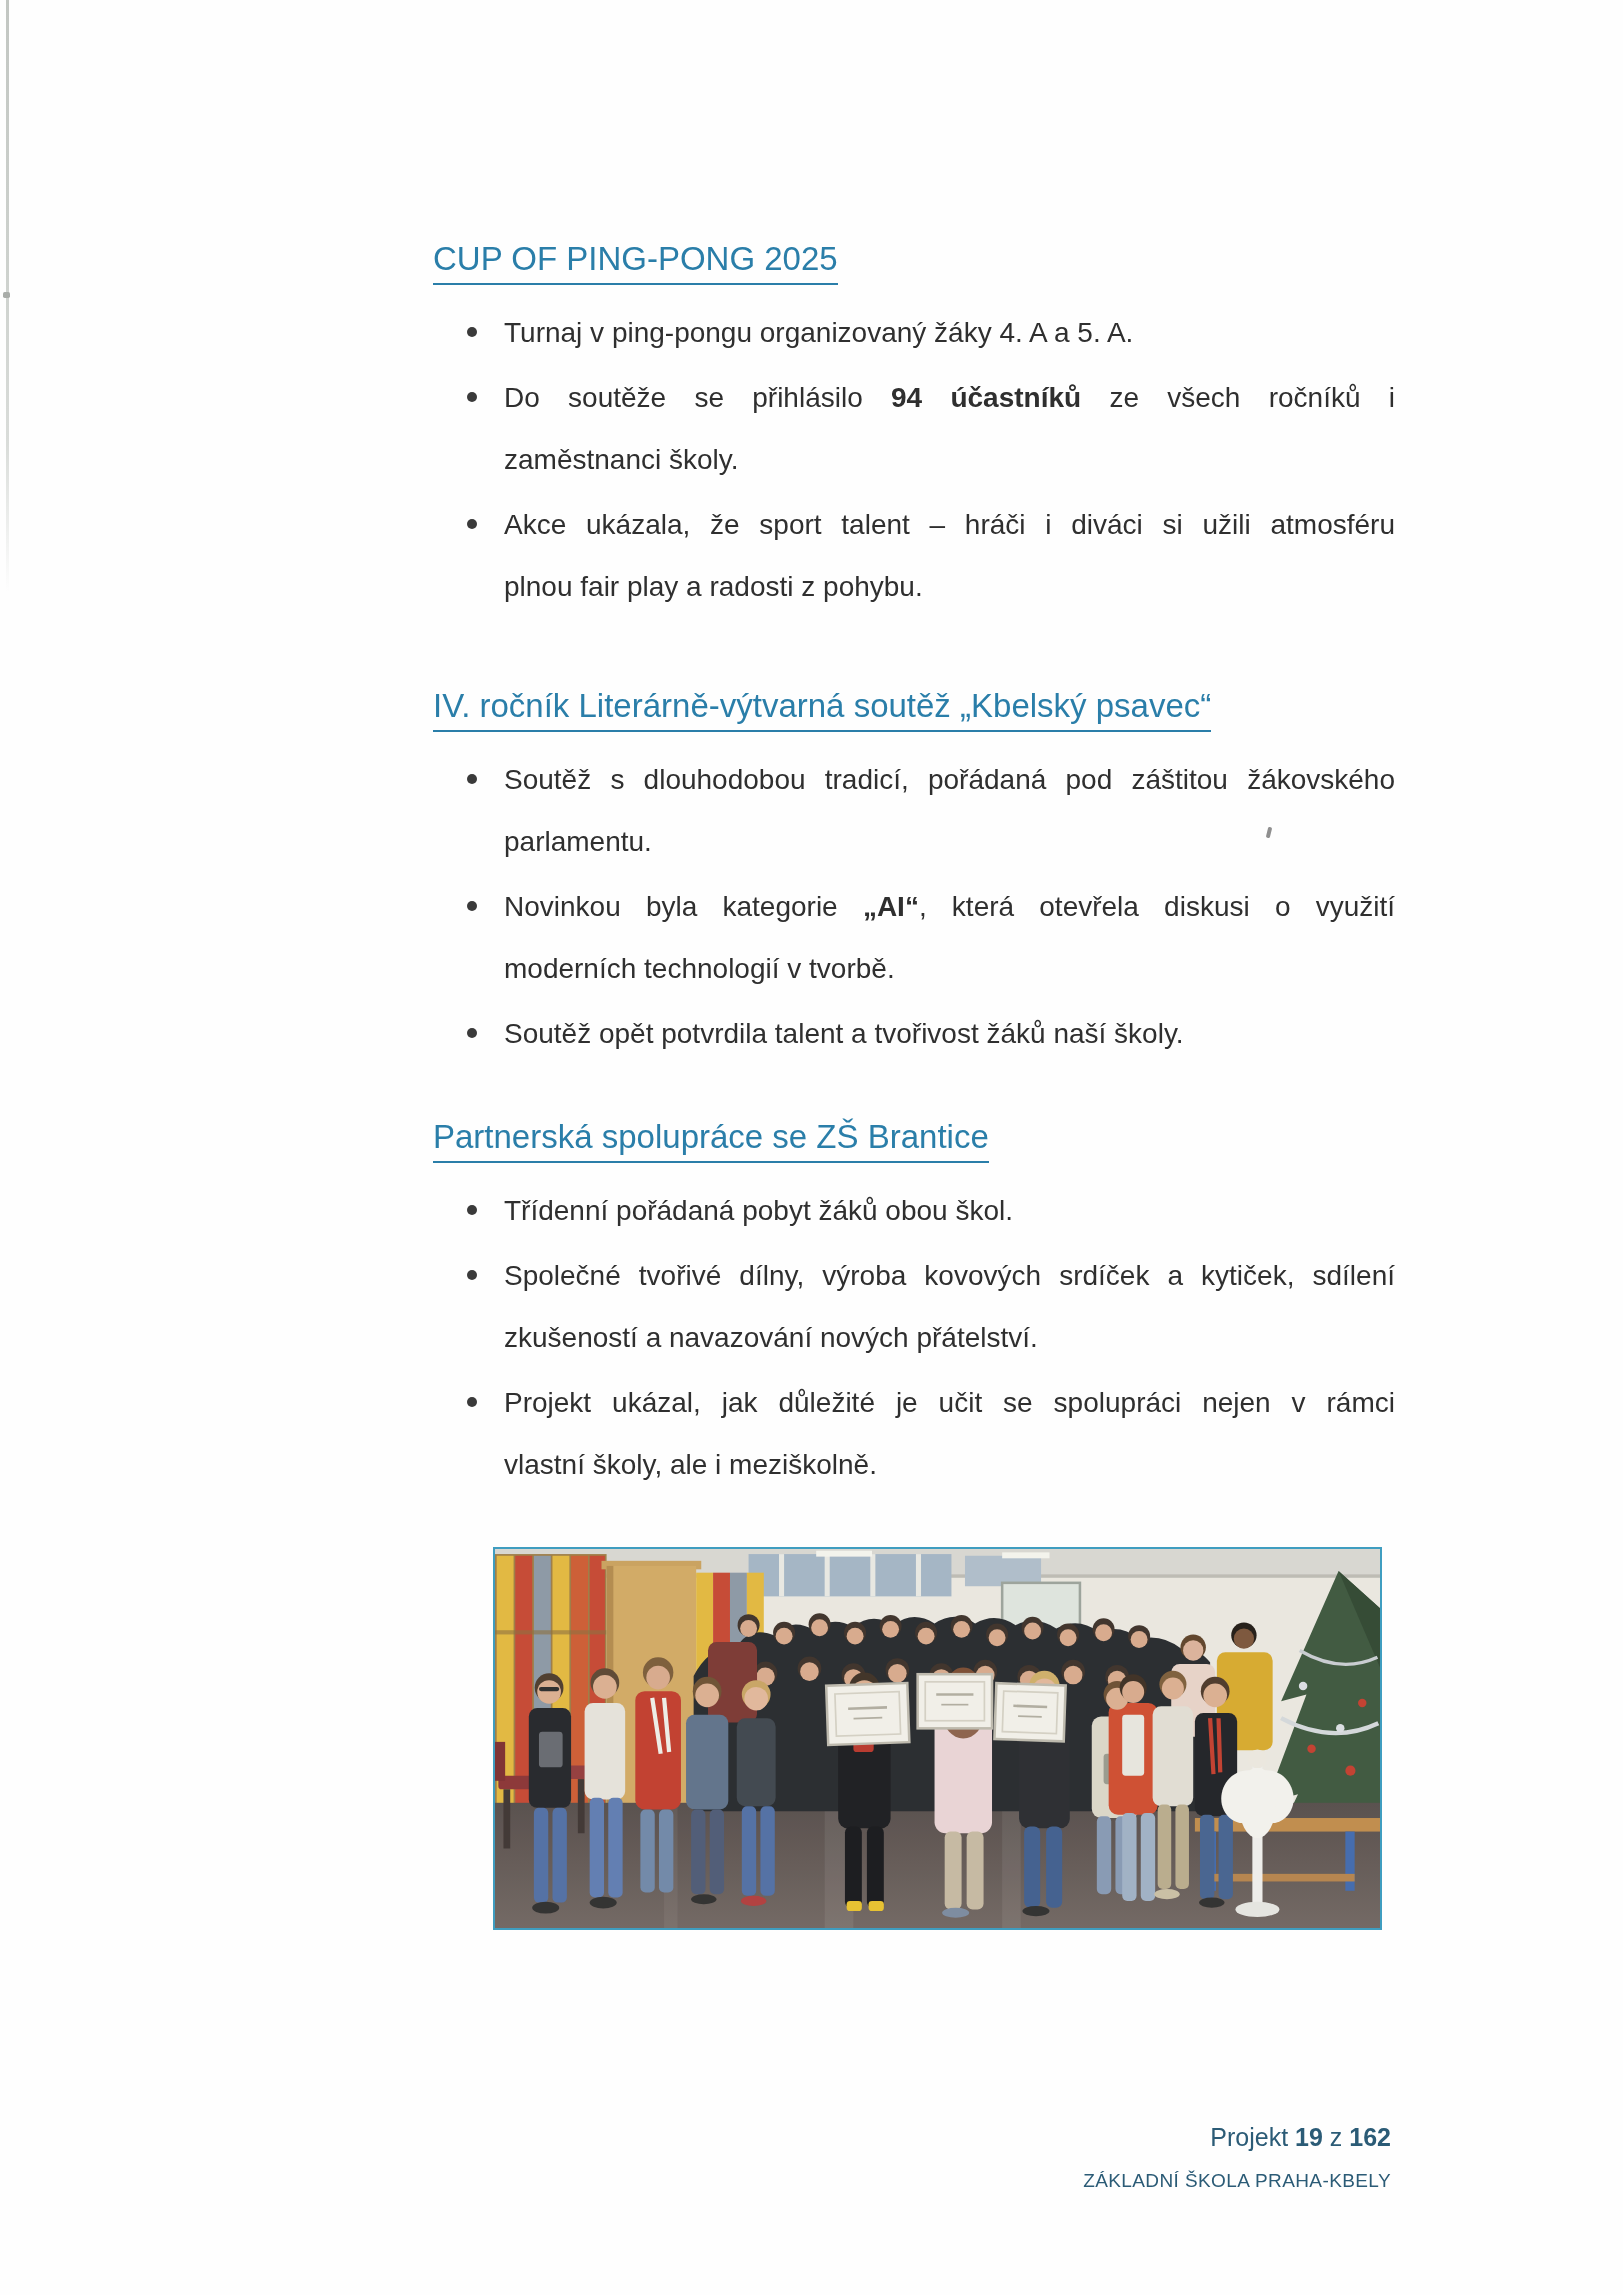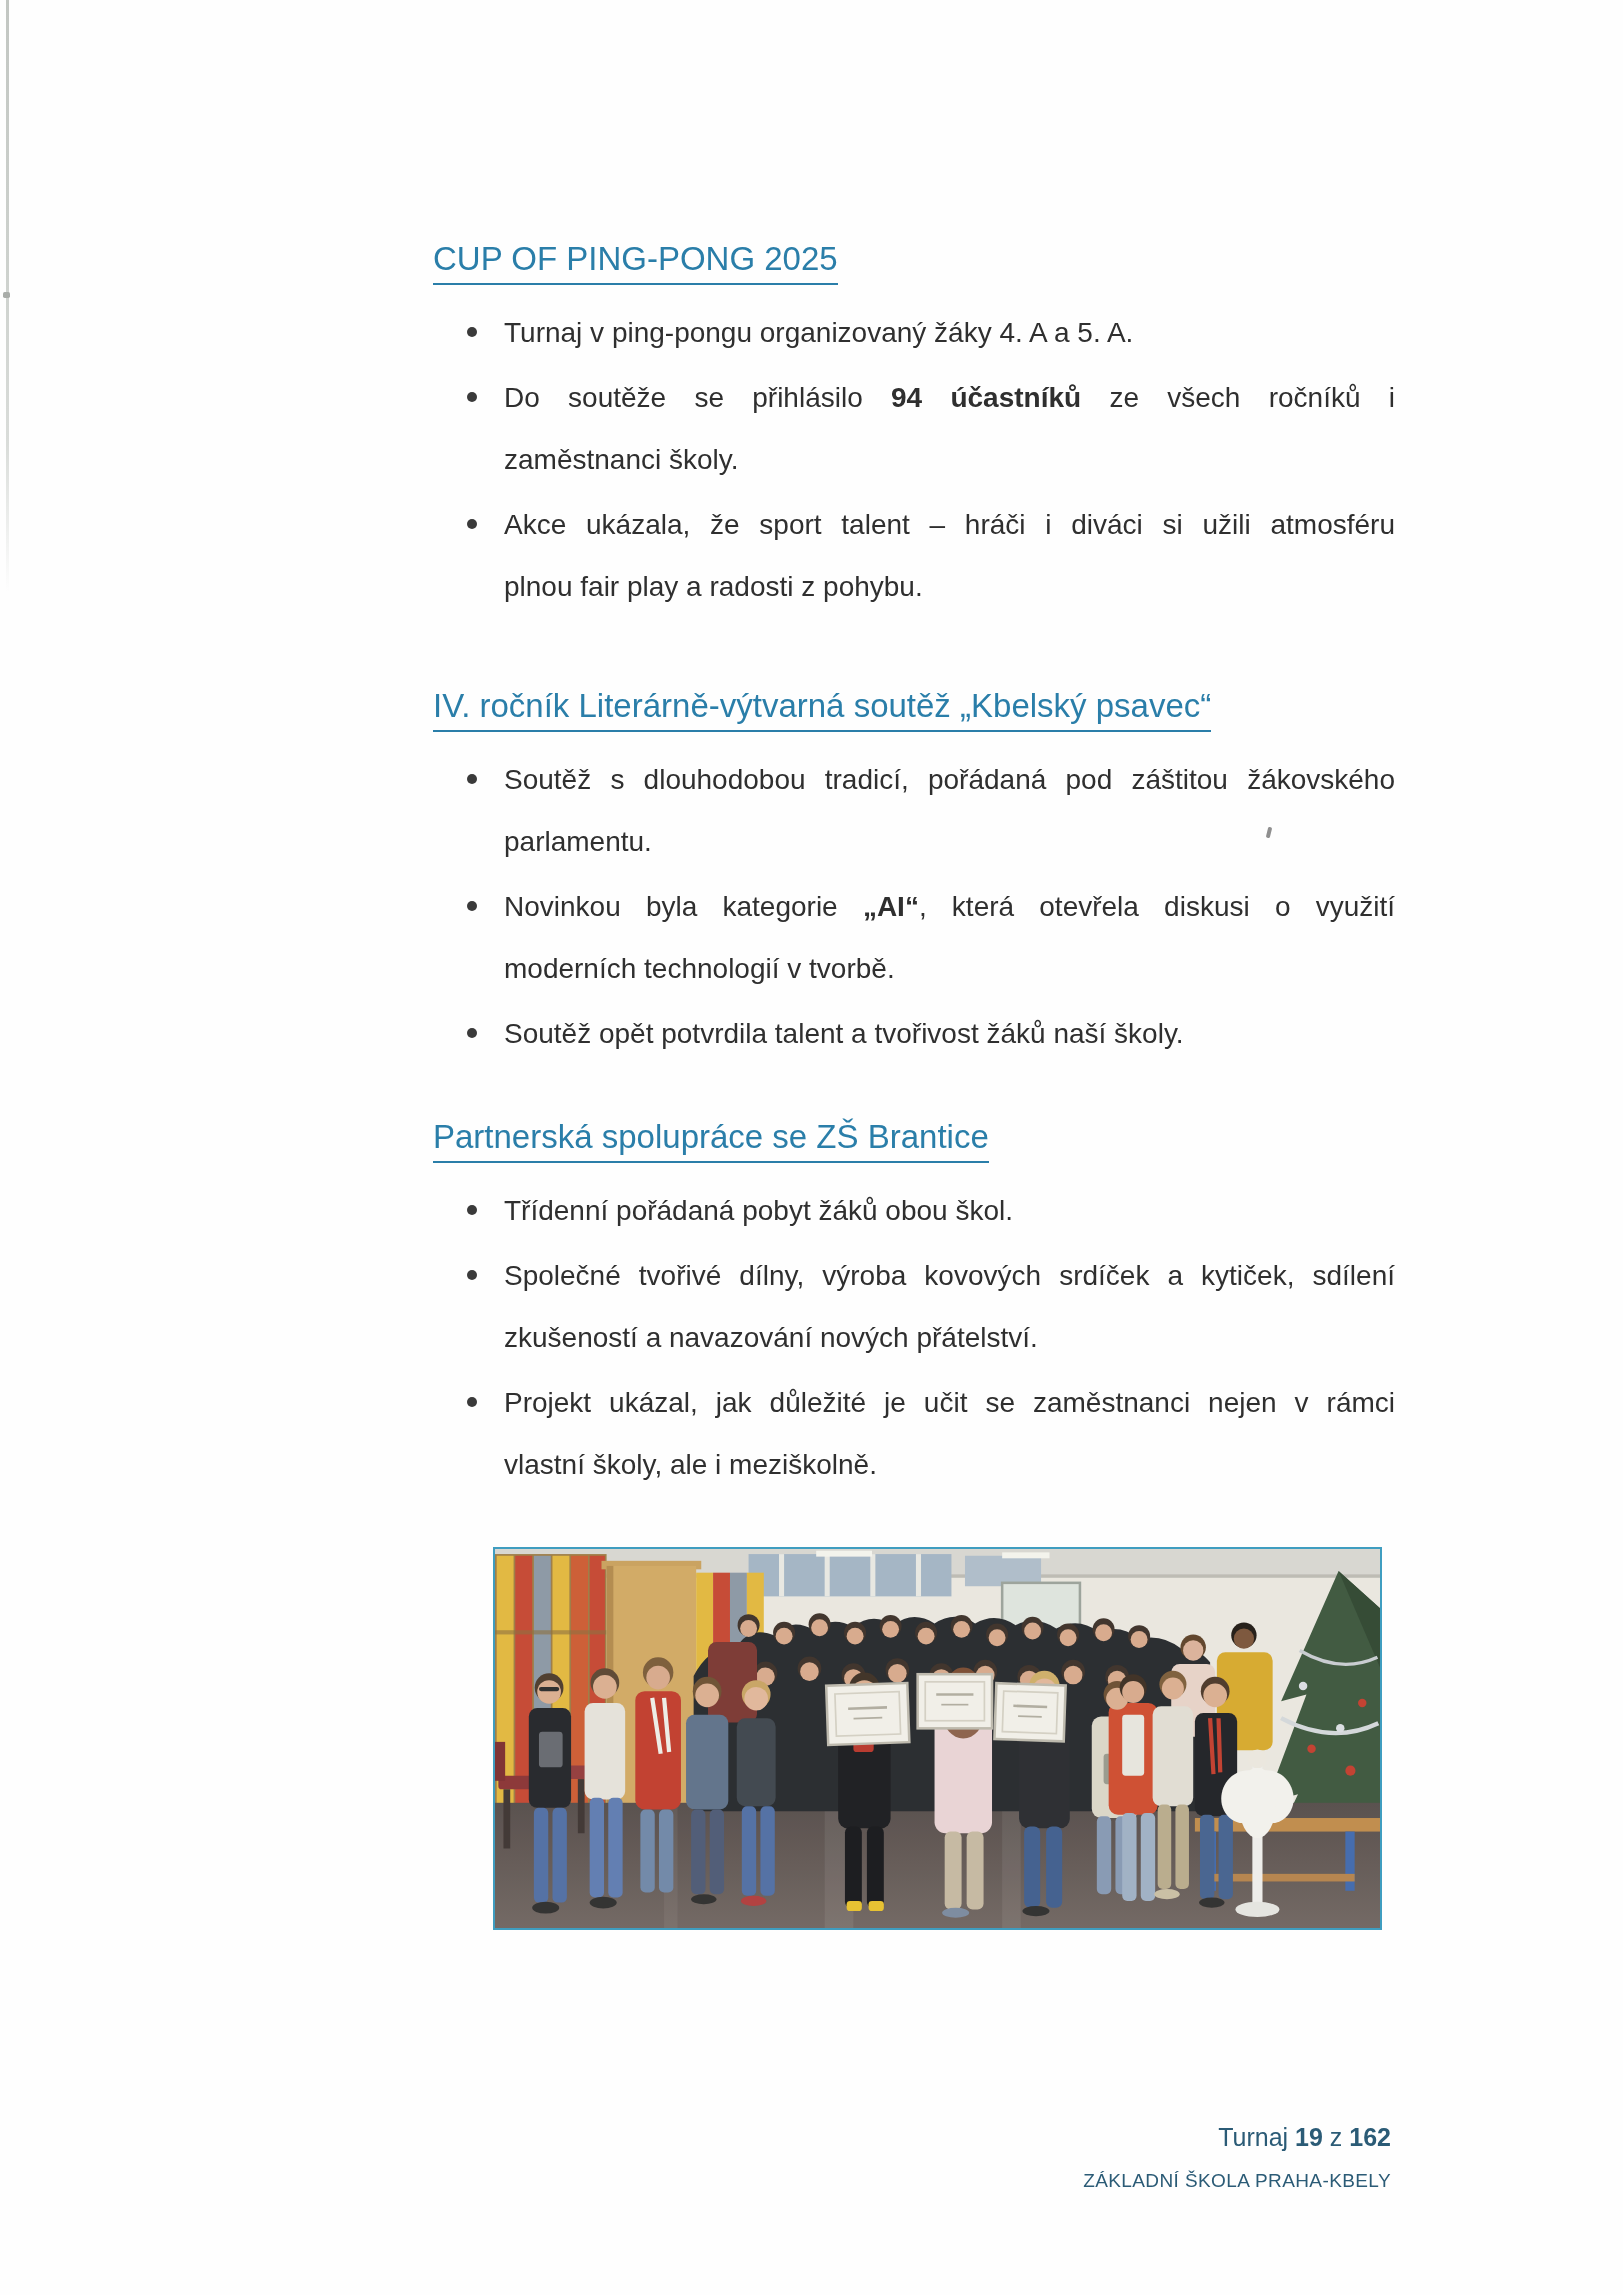--- a/index.html
+++ b/index.html
@@ -114,21 +114,21 @@
     <h2 class="heading"><span class="hu">Partnerská spolupráce se ZŠ Brantice</span></h2>
     <ul class="bullets">
       <li>
         <div class="line">Třídenní pořádaná pobyt žáků obou škol.</div>
       </li>
       <li>
         <div class="line j">Společné tvořivé dílny, výroba kovových srdíček a kytiček, sdílení</div>
         <div class="line">zkušeností a navazování nových přátelství.</div>
       </li>
       <li>
-        <div class="line j">Projekt ukázal, jak důležité je učit se zaměstnanci nejen v rámci</div>
+        <div class="line j">Projekt ukázal, jak důležité je učit se spolupráci nejen v rámci</div>
         <div class="line">vlastní školy, ale i meziškolně.</div>
       </li>
     </ul>
   </div>
 
   <div class="photo" role="img" aria-label="Skupinová fotografie žáků a dospělých ve školní chodbě s barevnými skříňkami, tři žáci vpředu drží diplomy, vpravo vánoční stromek s bílým andělem">
     <svg viewBox="0 0 1047 448" preserveAspectRatio="none">
       <defs>
         <linearGradient id="floorg" x1="0" y1="0" x2="0" y2="1">
           <stop offset="0" stop-color="#544b49"></stop>
@@ -384,17 +384,17 @@
         <path d="M906,262 C942,256 958,302 932,320 C916,330 906,320 904,304 Z" fill="#f4f3ef"></path>
         <ellipse cx="902" cy="300" rx="22" ry="42" fill="#f4f3ef"></ellipse>
         <circle cx="902" cy="248" r="11" fill="#ece8e0"></circle>
       </g>
 
       <rect width="1047" height="448" fill="#d8d2c2" opacity=".05"></rect>
     </svg>
   </div>
 
   <div class="footer">
-    <div class="l1"><span>Turnaj</span> <span class="b">19</span> <span>z</span> <span class="b">162</span></div>
+    <div class="l1"><span>Projekt</span> <span class="b">19</span> <span>z</span> <span class="b">162</span></div>
     <div class="l2">ZÁKLADNÍ ŠKOLA PRAHA-KBELY</div>
   </div>
 </div>
 
 
 </body></html>

